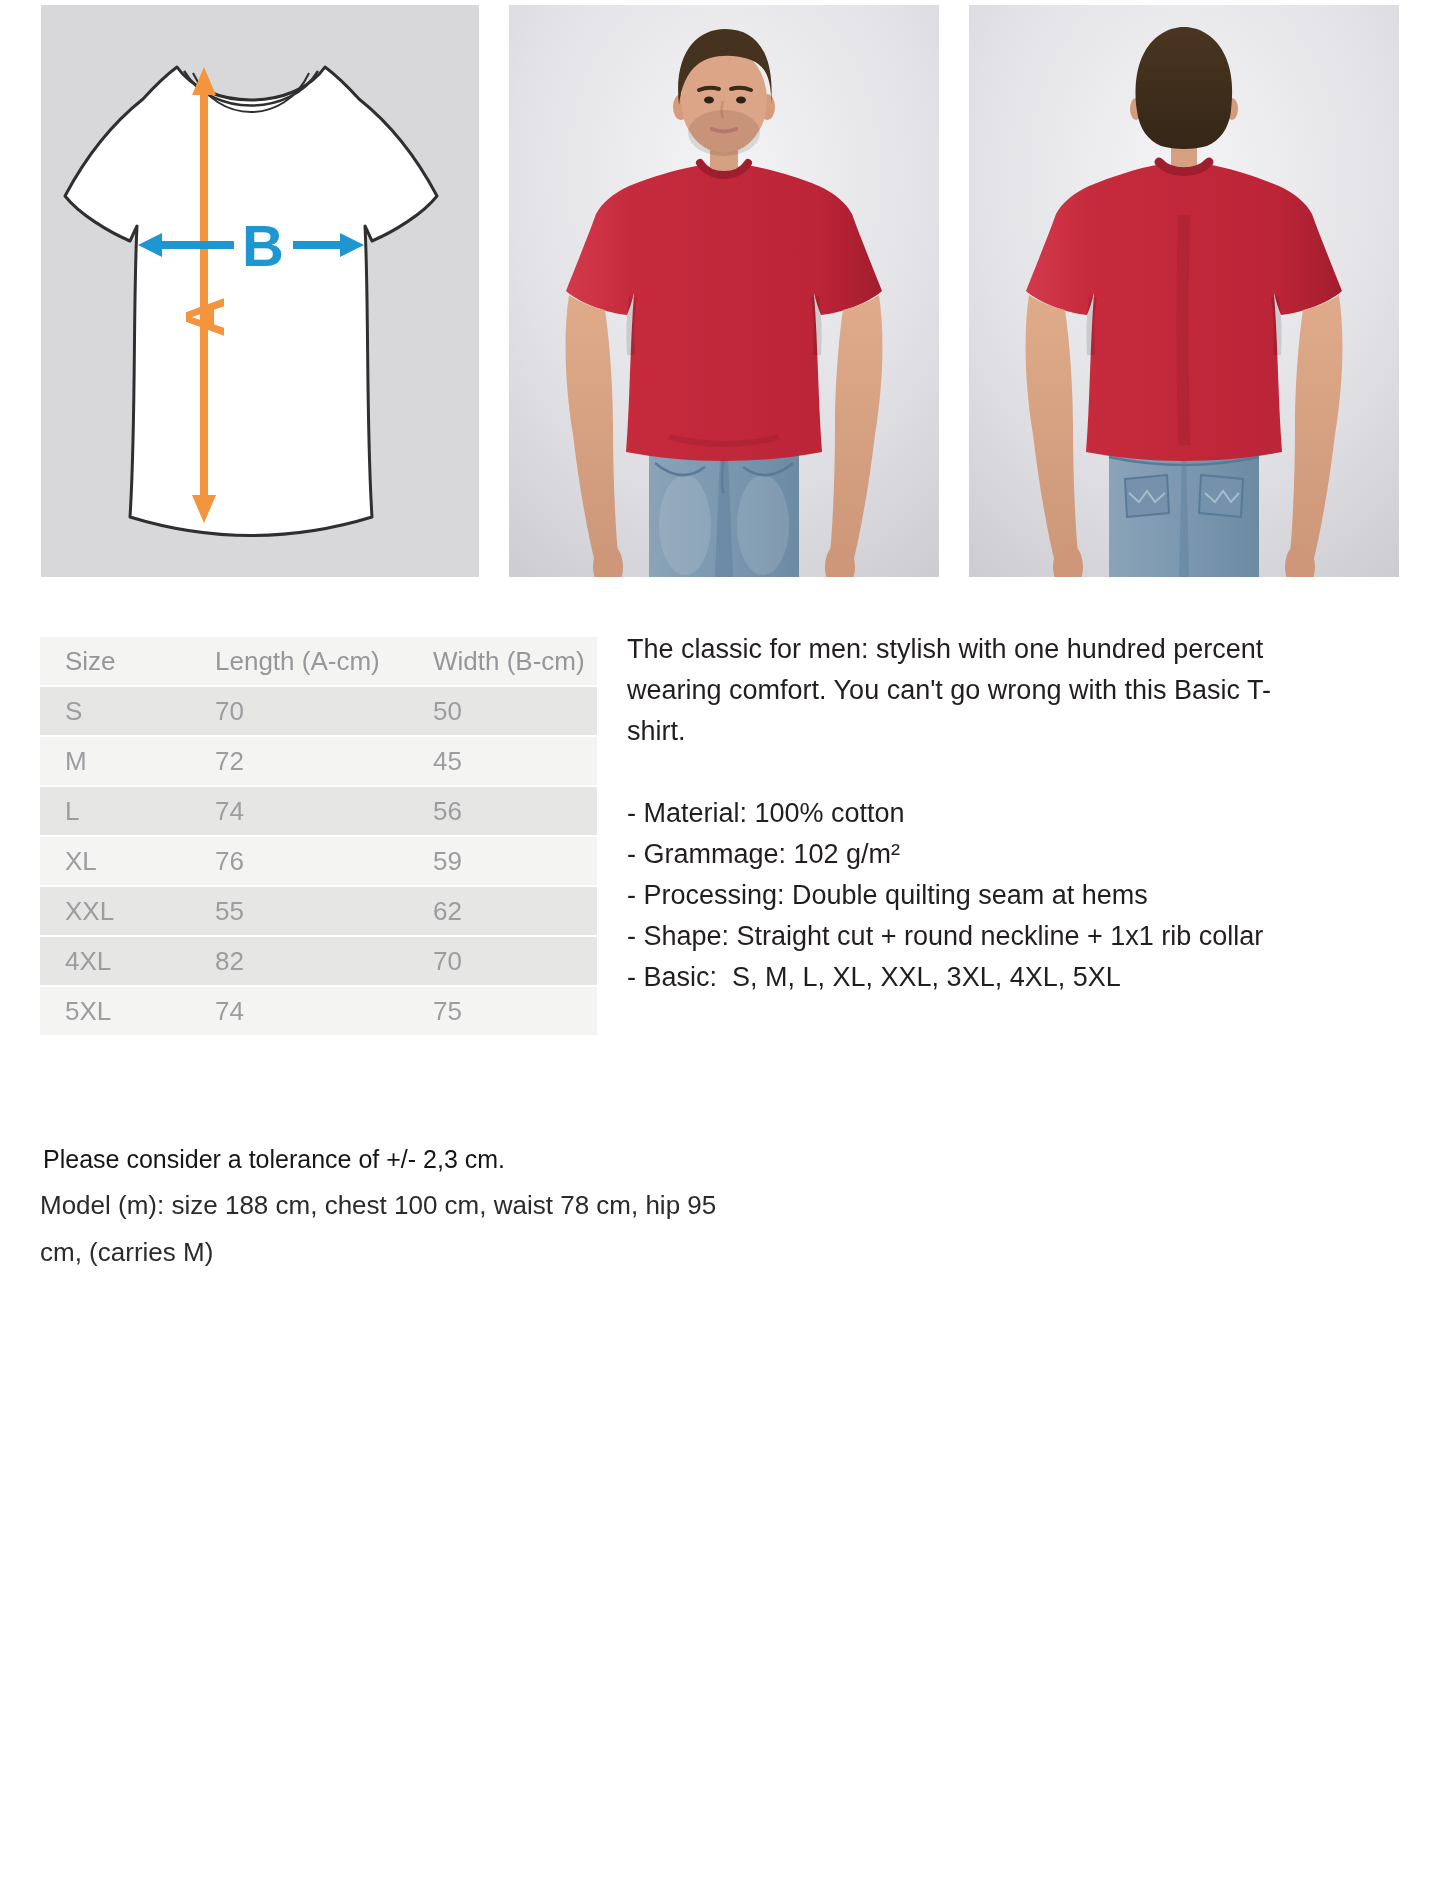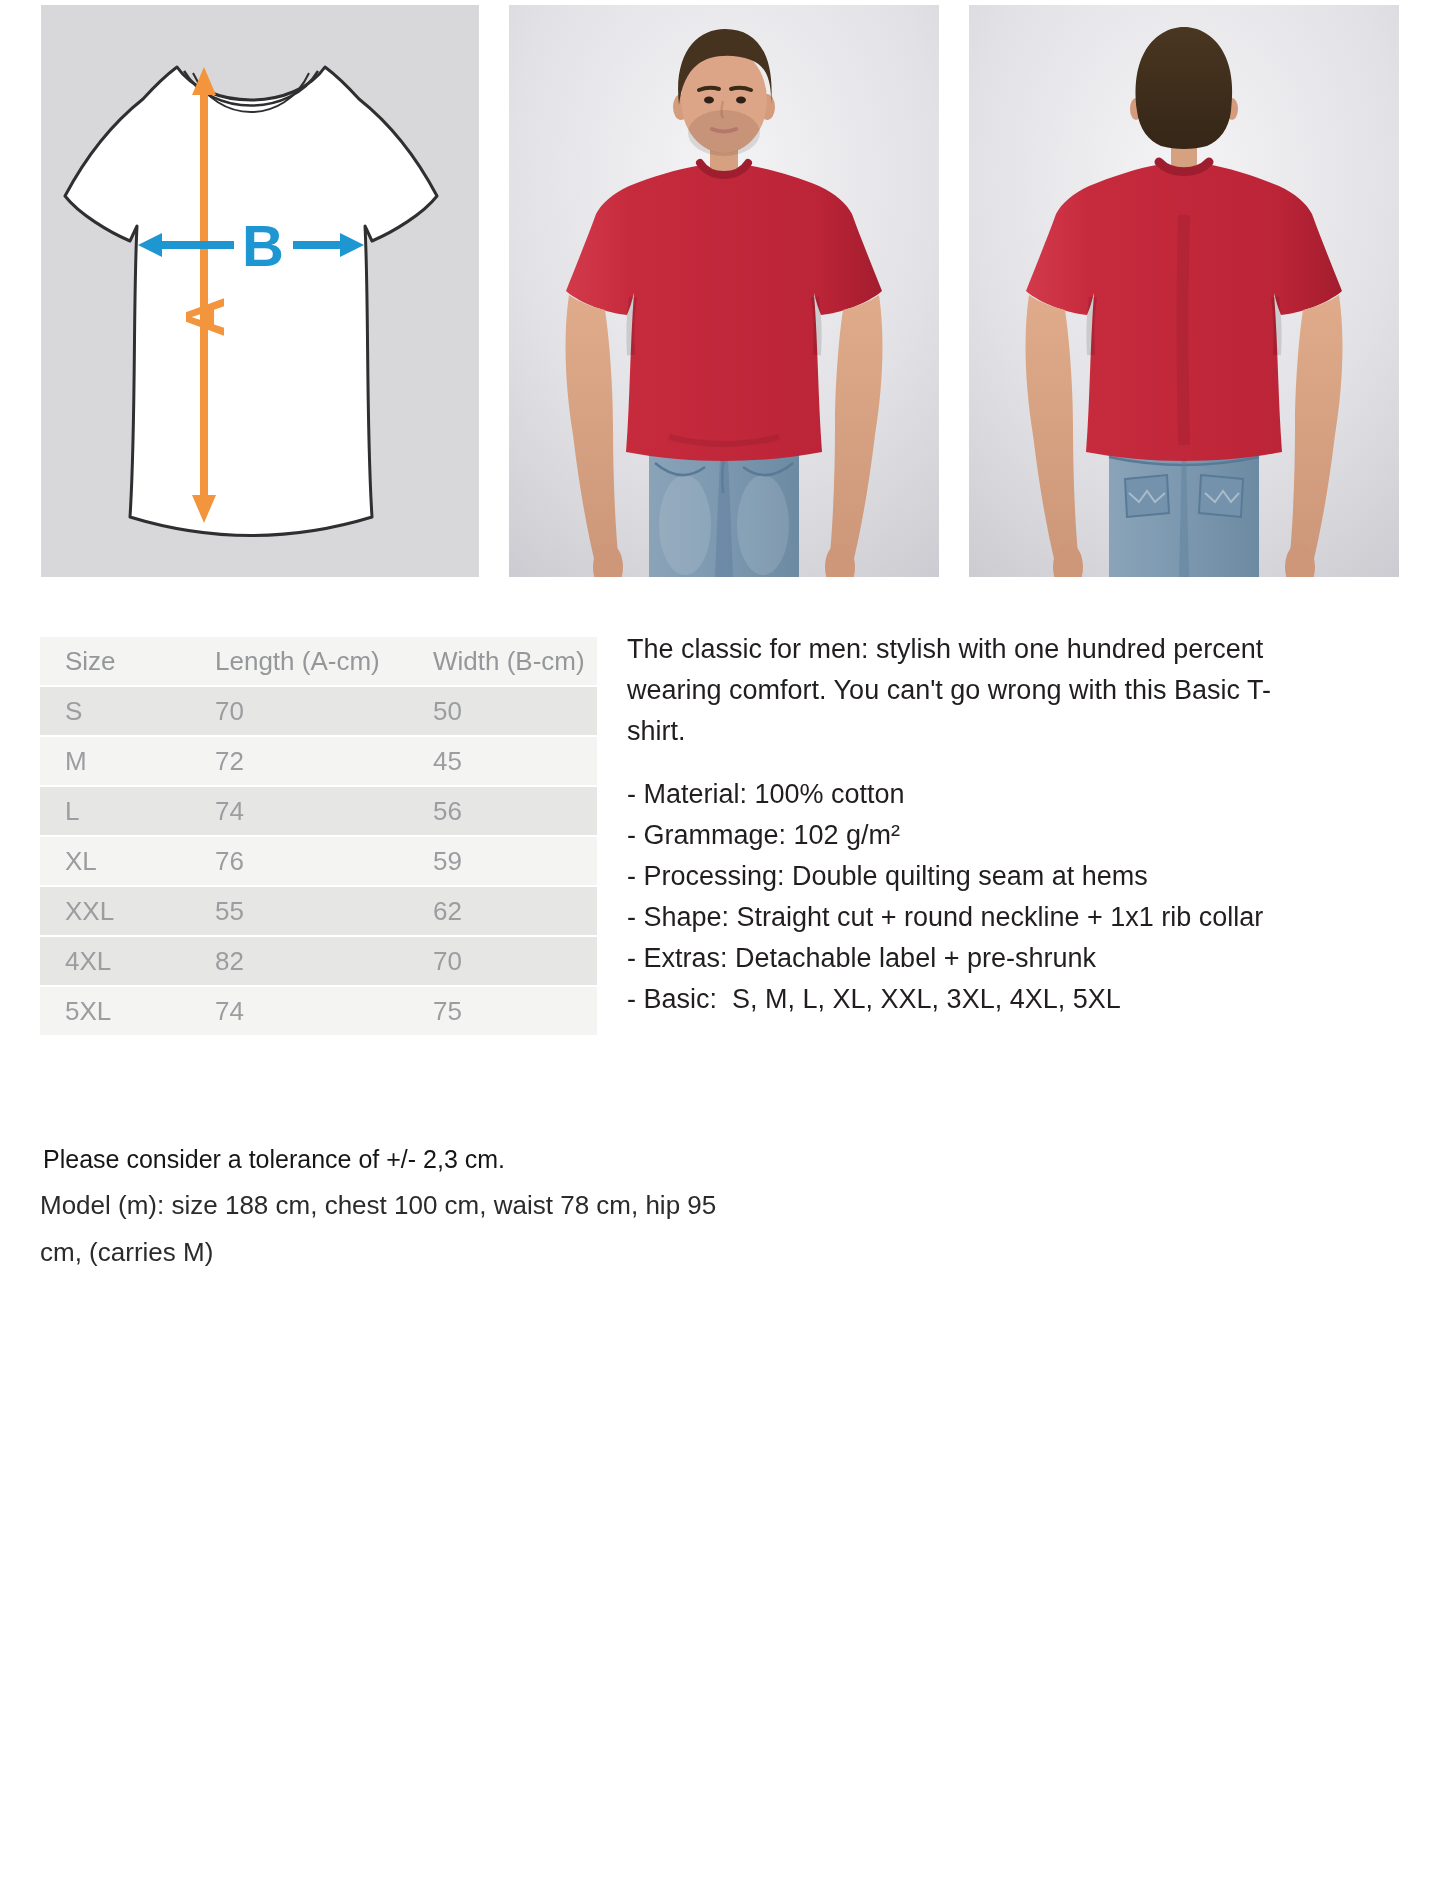--- a/index.html
+++ b/index.html
@@ -17,21 +17,21 @@
   
   .size-table { position:absolute; left:40px; top:637px; width:557px; font-size:26px; }
   .trow { display:grid; grid-template-columns:175px 218px 164px; height:48px; line-height:48px; margin-bottom:2px; }
   .trow > div:first-child { padding-left:25px; }
   .thead { background:#f4f4f2; color:#95979a; }
   .r-dark  { background:#e6e6e4; color:#9b9da0; }
   .r-light { background:#f4f4f2; color:#9b9da0; }
 
   
   .description { position:absolute; left:627px; top:629px; color:#221e1f; font-size:27px; }
-  .description .intro { width:660px; line-height:41px; margin:0 0 22px 0; }
+  .description .intro { width:660px; line-height:41px; margin:0 0 41px 0; }
   .description .bullets div { line-height:41px; white-space:pre; }
 
   
   .notes { position:absolute; left:40px; top:1142px; color:#161616; }
   .tolerance { font-size:25px; line-height:34px; margin:0 0 6px 3px; }
   .model { font-size:26px; font-weight:normal; color:#2b2b2b; width:690px; line-height:47px; margin:0; }
 
   .dlabel { font-family:"Liberation Sans", sans-serif; font-weight:bold; }
 </style>
 </head>
@@ -267,21 +267,20 @@
   </div>
 </div>
 
 <div class="description">
   <p class="intro">The classic for men: stylish with one hundred percent wearing comfort. You can't go wrong with this Basic T-shirt.</p>
   <div class="bullets">
     <div>- Material: 100% cotton</div>
     <div>- Grammage: 102 g/m²</div>
     <div>- Processing: Double quilting seam at hems</div>
     <div>- Shape: Straight cut + round neckline + 1x1 rib collar</div>
-    <div>- Extras: Detachable label + pre-shrunk</div>
     <div>- Basic:  S, M, L, XL, XXL, 3XL, 4XL, 5XL</div>
   </div>
 </div>
 
 <div class="notes">
   <p class="tolerance">Please consider a tolerance of +/- 2,3 cm.</p>
   <p class="model">Model (m): size 188 cm, chest 100 cm, waist 78 cm, hip 95 cm, (carries M)</p>
 </div>
 
 </body></html>

